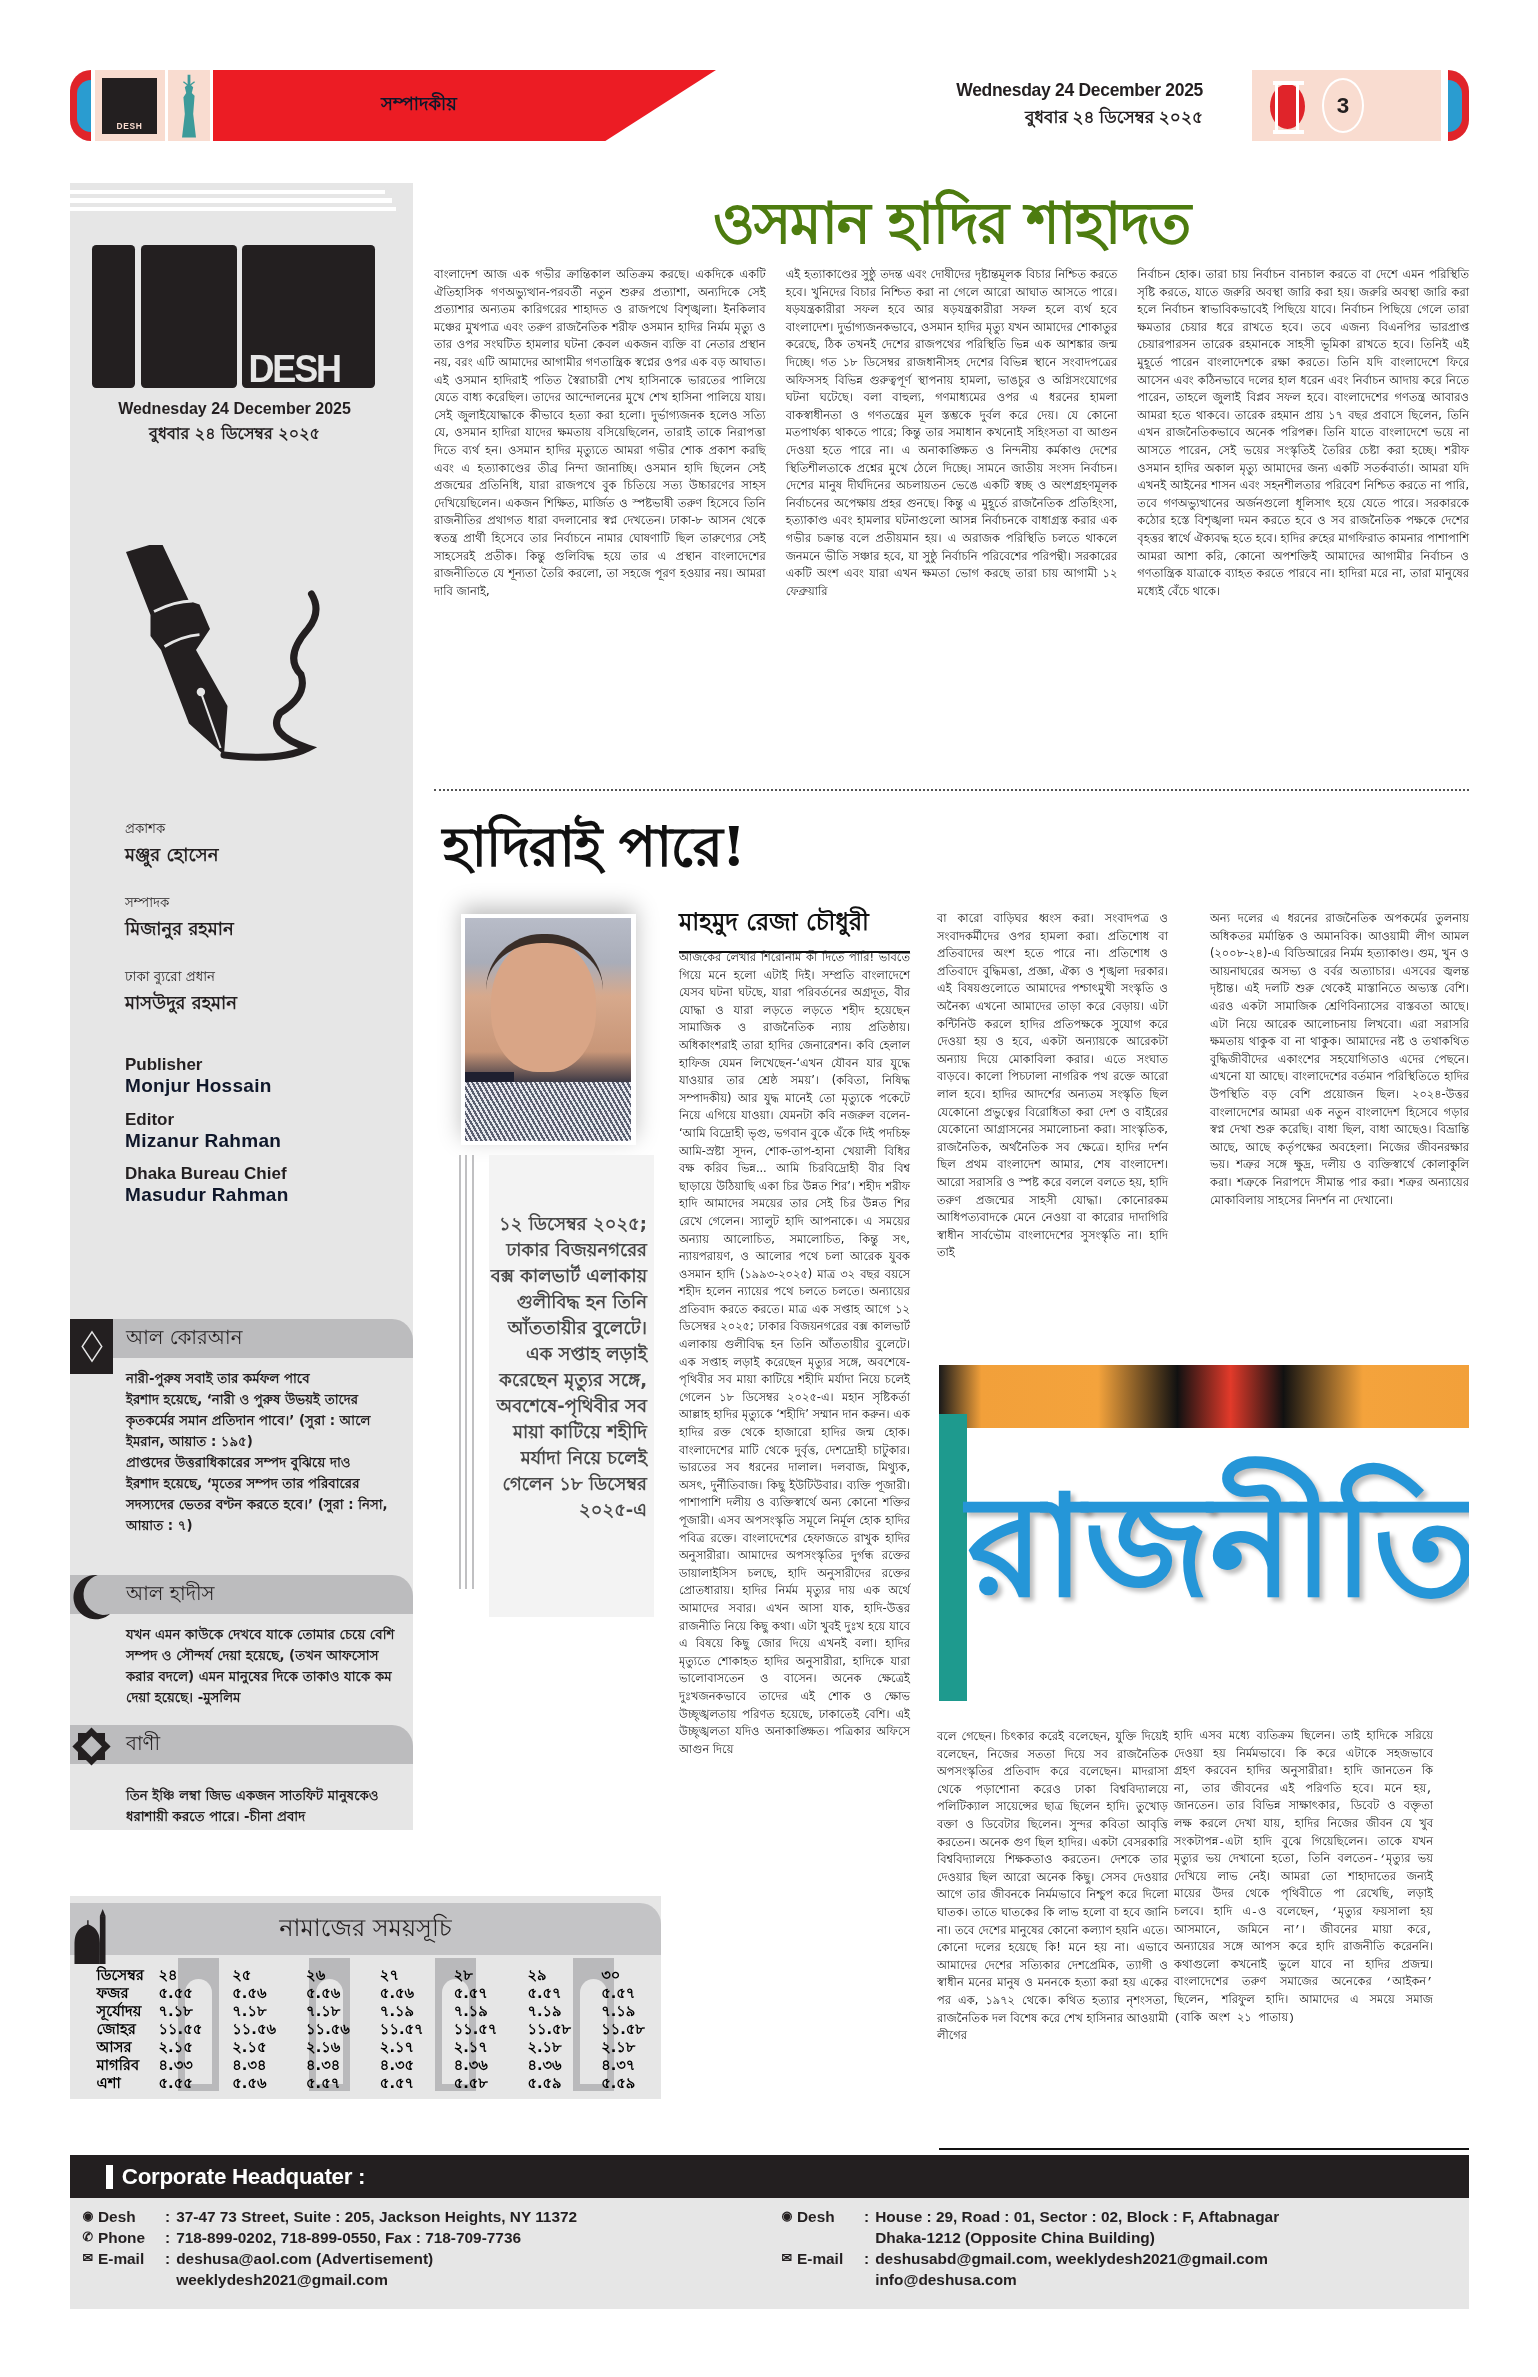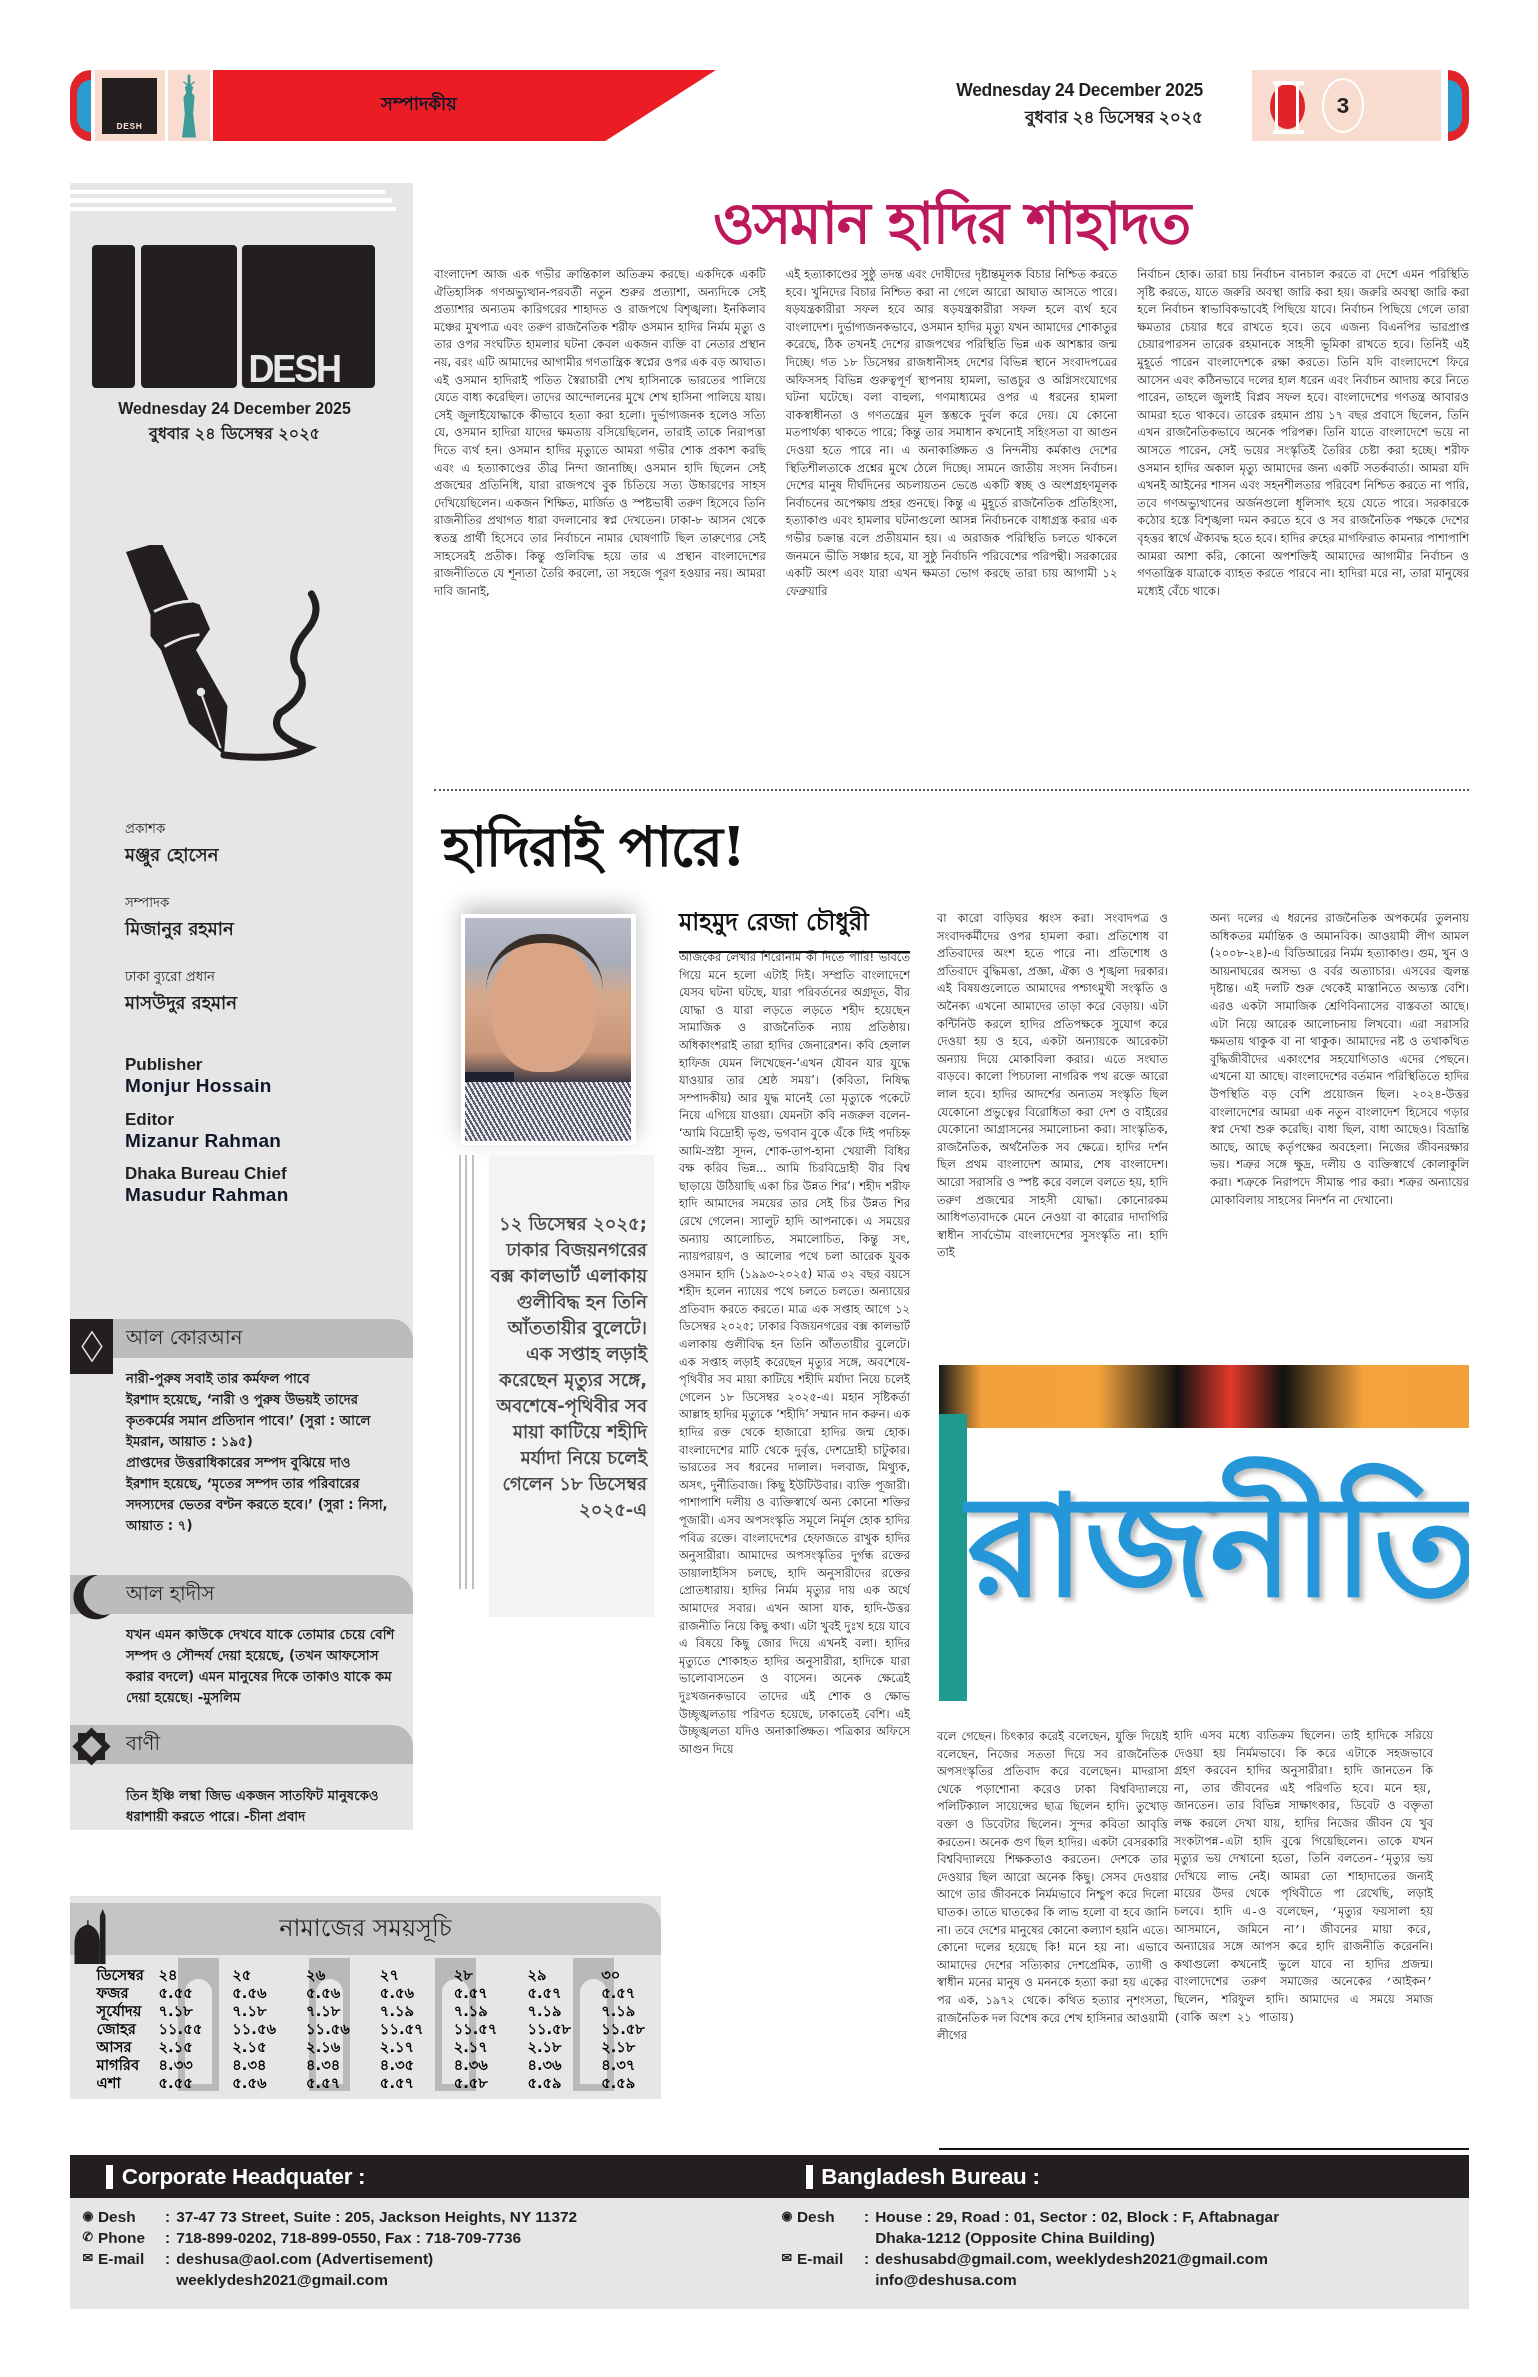--- a/index.html
+++ b/index.html
@@ -60,21 +60,21 @@
   .mosque { position: absolute; left: 2.8px; top: 5.6px; width: 34px; height: 55px; }
   .rug { position: absolute; top: 62px; width: 41px; height: 133px; background: #b9b9bb; }
   .rug::before { content: ""; position: absolute; left: 7px; top: 21px; width: 26.6px; height: 105px; background: #e6e6e6; border-radius: 14px 14px 0 0; }
   .prayer-table { position: absolute; left: 26.6px; top: 70px; border-collapse: collapse; font-weight: 700; font-size: 14.7px; color: #000000; }
   .prayer-table td { height: 18px; padding: 0; line-height: 18px; }
   .prayer-table td.lbl { width: 48px; }
   .prayer-table td.val { width: 76px; padding-left: 14px; }
 
   
   .main { position: absolute; left: 434px; top: 183px; width: 1035px; }
-  .ed-title { position: absolute; left: 0; top: 0; width: 1035px; text-align: center; font-size: 57px; font-weight: 700; font-family: "DejaVu Serif", serif; color: #be185d; letter-spacing: -1.4px; height: 80px; line-height: 80px; }
+  .ed-title { position: absolute; left: 0; top: 0; width: 1035px; text-align: center; font-size: 57px; font-weight: 700; font-family: "DejaVu Serif", serif; color: #4d7c0f; letter-spacing: -1.4px; height: 80px; line-height: 80px; }
   .ed-cols { position: absolute; left: 0; top: 83px; width: 1035px; display: flex; gap: 20px; }
   .ed-col { width: 334px; font-size: 11.4px; line-height: 17.6px; text-align: justify; color: #1a1a1a; }
   .dot-rule { position: absolute; left: 0; top: 606px; width: 1035px; border-top: 2.1px dotted #555; }
 
   .op-title { position: absolute; left: 8.4px; top: 622px; font-size: 55px; font-weight: 700; font-family: "DejaVu Serif", serif; color: #111; letter-spacing: -1.4px; }
   .op-photo-wrap { position: absolute; left: 26.6px; top: 731px; width: 175px; height: 231px; background: #fff; box-shadow: 0 -7px 21px rgba(0,0,0,0.25); padding: 4.2px; }
   .op-photo { width: 100%; height: 100%; background: linear-gradient(180deg, #b8bcc8 0%, #a9adb9 20%, #d7a98c 35%, #c89678 60%, #2f3040 75%, #5a5e6c 100%); position: relative; overflow: hidden; }
   .op-photo .head { position: absolute; left: 26.6px; top: 21px; width: 105px; height: 133px; background: #d9a586; border-radius: 48% 48% 44% 44%; }
   .op-photo .hair { position: absolute; left: 21px; top: 15.4px; width: 117px; height: 56px; border-radius: 56px 56px 0 0; border-top: 9.8px solid #3a2e28; }
   .op-photo .shirt { position: absolute; left: 0; top: 164px; width: 168px; height: 70px; background: repeating-linear-gradient(60deg, #e8e8ee 0 2.1px, #5b5f70 2.1px 4.2px); }
@@ -360,24 +360,20 @@
   <div class="op-col op-col3b">হাদি এসব মধ্যে ব্যতিক্রম ছিলেন। তাই হাদিকে সরিয়ে দেওয়া হয় নির্মমভাবে। কি করে এটাকে সহজভাবে গ্রহণ করবেন হাদির অনুসারীরা! হাদি জানতেন কি না, তার জীবনের এই পরিণতি হবে। মনে হয়, জানতেন। তার বিভিন্ন সাক্ষাৎকার, ডিবেট ও বক্তৃতা লক্ষ করলে দেখা যায়, হাদির নিজের জীবন যে খুব সংকটাপন্ন-এটা হাদি বুঝে গিয়েছিলেন। তাকে যখন মৃত্যুর ভয় দেখানো হতো, তিনি বলতেন-‘মৃত্যুর ভয় দেখিয়ে লাভ নেই। আমরা তো শাহাদাতের জন্যই মায়ের উদর থেকে পৃথিবীতে পা রেখেছি, লড়াই চলবে। হাদি এ-ও বলেছেন, ‘মৃত্যুর ফয়সালা হয় আসমানে, জমিনে না’। জীবনের মায়া করে, অন্যায়ের সঙ্গে আপস করে হাদি রাজনীতি করেননি। কথাগুলো কখনোই ভুলে যাবে না হাদির প্রজন্ম। বাংলাদেশের তরুণ সমাজের অনেকের ‘আইকন’ ছিলেন, শরিফুল হাদি। আমাদের এ সময়ে সমাজ (বাকি অংশ ২১ পাতায়)</div>
   <div class="op-bottom-rule"></div>
 </div>
 
 <div class="footer">
   <div class="footer-head">
     <div class="fh">
         <span class="bar"></span>
         <span>Corporate Headquater :</span>
       </div>
-    <div class="fh">
-        <span class="bar"></span>
-        <span>Bangladesh Bureau :</span>
-      </div>
   </div>
   <div class="footer-body">
     <div class="footer-col">
       <div class="frow">
           <span class="ficon">◉</span>
           <span class="fk">Desh</span>
           <span class="fsep">:</span>
           <span class="fv">37-47 73 Street, Suite : 205, Jackson Heights, NY 11372</span>
         </div>
       <div class="frow">

